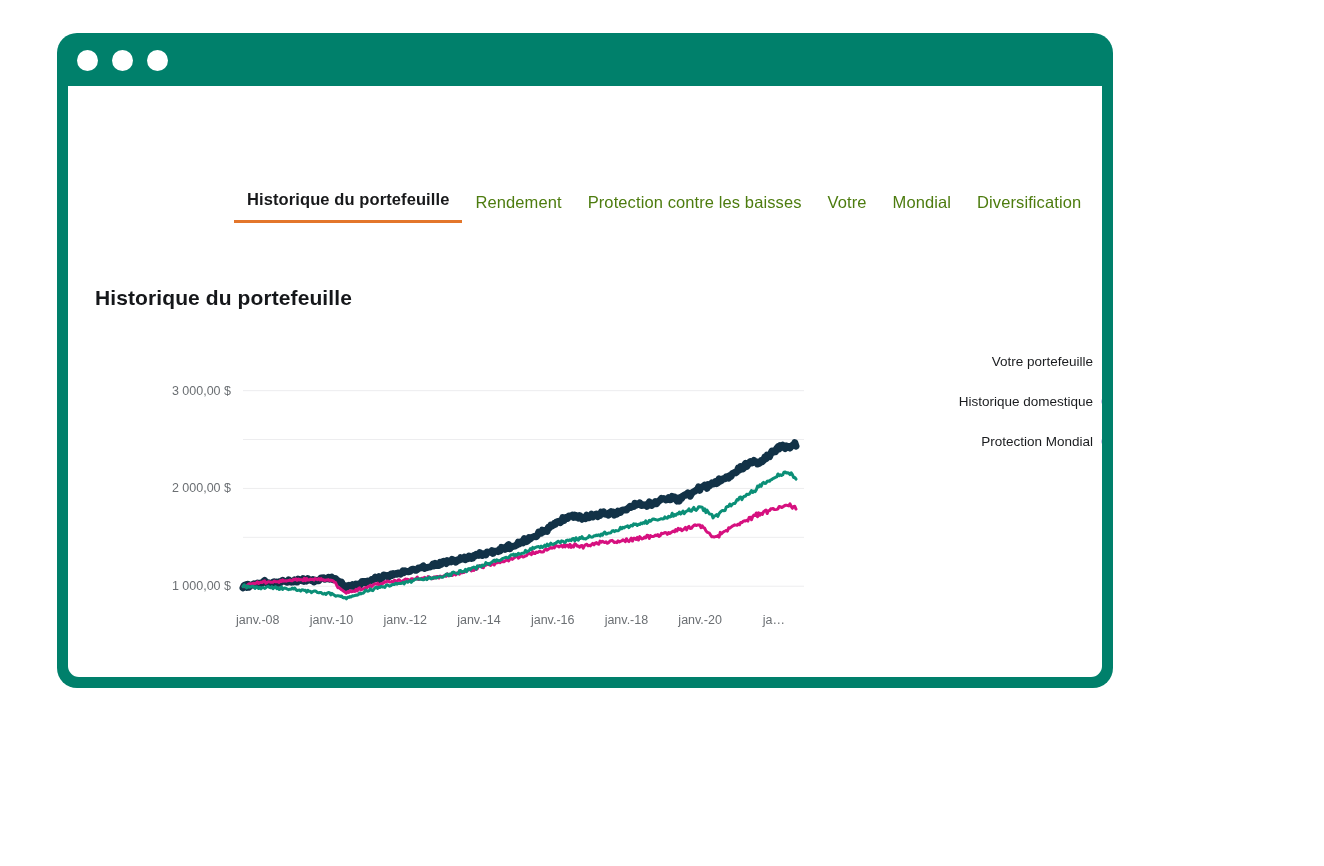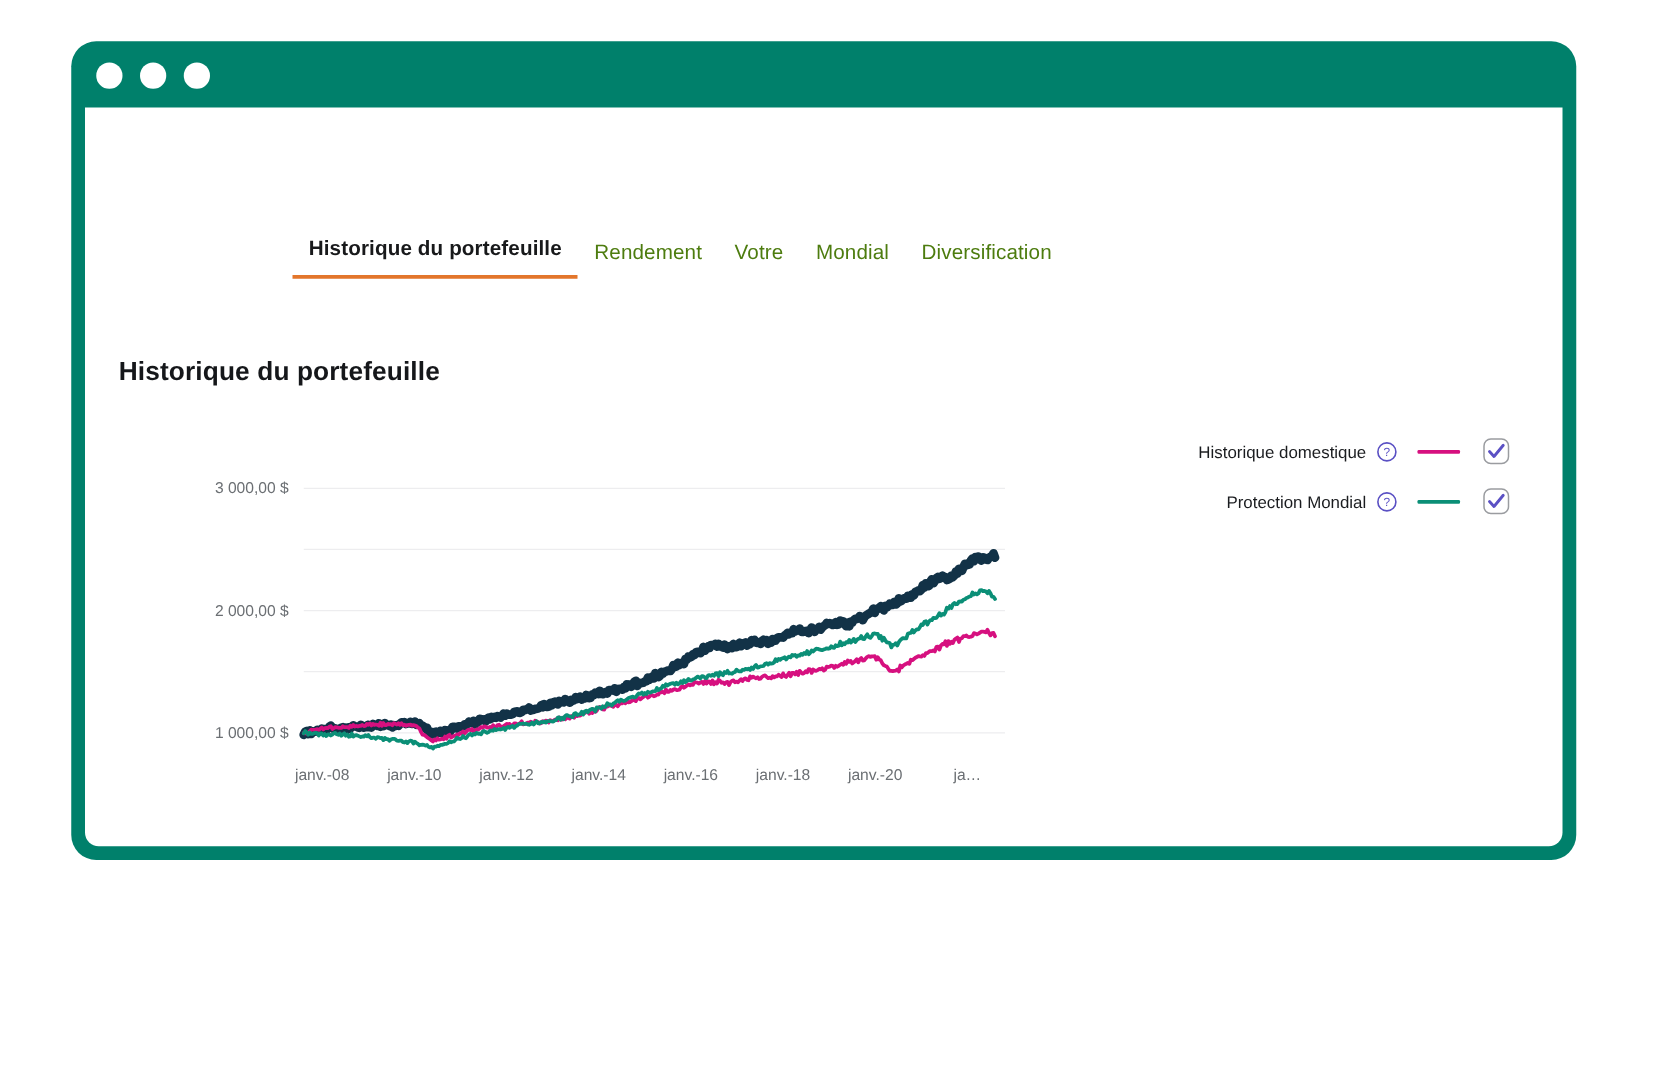--- a/index.html
+++ b/index.html
@@ -13,21 +13,21 @@
     font-family: "Liberation Sans", sans-serif;
     overflow: hidden;
     position: relative;
   }
 
   
   #browser-window {
     position: absolute;
     left: 57px;
     top: 33px;
-    width: 1204px;
+    width: 1056px;
     height: 655px;
     background: #00806b;
     border-radius: 20px;
     box-sizing: border-box;
   }
   #titlebar {
     height: 53px;
     position: relative;
   }
   #traffic-lights {
@@ -183,20 +183,21 @@
       <div class="traffic-dot"></div>
       <div class="traffic-dot"></div>
     </div>
   </div>
 
   <div id="window-body">
 
     <div id="tabbar">
       <div class="tab active">Historique du portefeuille</div>
       <div class="tab">Rendement</div>
+      <div class="tab">Protection contre les baisses</div>
       <div class="tab">Votre</div>
       <div class="tab">Mondial</div>
       <div class="tab">Diversification</div>
     </div>
 
     <div id="chart-title">Historique du portefeuille</div>
 
     <div id="plot-area">
       <svg id="plot-svg" width="760" height="300">
           <line x1="175" x2="736" y1="245.22222222222223" y2="245.22222222222223" class="gridline"></line>
@@ -216,20 +217,28 @@
           <text x="632.1466666666701" y="283" class="xlabel">janv.-20</text>
           <text x="705.8800000000034" y="283" class="xlabel">ja…</text>
           <path d="M175.00 246.82 L176.20 244.38 L177.40 243.86 L178.61 246.28 L179.81 243.33 L181.01 246.17 L182.21 244.15 L183.42 244.43 L184.62 243.85 L185.82 242.88 L187.02 244.44 L188.22 243.78 L189.43 242.00 L190.63 242.37 L191.83 242.29 L193.03 242.92 L194.23 242.02 L195.44 240.42 L196.64 239.49 L197.84 241.42 L199.04 242.15 L200.25 241.66 L201.45 242.30 L202.65 242.20 L203.85 242.38 L205.05 241.32 L206.26 240.82 L207.46 242.50 L208.66 241.16 L209.86 242.79 L211.07 240.90 L212.27 241.86 L213.47 240.19 L214.67 239.35 L215.87 240.19 L217.08 240.35 L218.28 240.97 L219.48 241.19 L220.68 238.85 L221.88 240.45 L223.09 241.09 L224.29 240.00 L225.49 240.79 L226.69 238.87 L227.90 240.74 L229.10 241.02 L230.30 238.17 L231.50 239.23 L232.70 239.21 L233.91 239.70 L235.11 237.62 L236.31 240.40 L237.51 238.57 L238.72 239.96 L239.92 237.53 L241.12 238.96 L242.32 239.02 L243.52 239.67 L244.73 238.66 L245.93 240.94 L247.13 239.14 L248.33 239.79 L249.53 239.16 L250.74 239.69 L251.94 238.29 L253.14 236.91 L254.34 237.16 L255.55 236.75 L256.75 238.22 L257.95 237.74 L259.15 237.51 L260.35 236.49 L261.56 238.09 L262.76 237.74 L263.96 236.31 L265.16 238.76 L266.37 238.29 L267.57 237.60 L268.77 239.28 L269.97 239.58 L271.17 240.57 L272.38 241.94 L273.58 241.22 L274.78 244.43 L275.98 244.19 L277.18 246.32 L278.39 246.57 L279.59 244.59 L280.79 244.37 L281.99 245.25 L283.20 245.33 L284.40 243.73 L285.60 245.47 L286.80 246.06 L288.00 243.04 L289.21 244.52 L290.41 243.33 L291.61 244.59 L292.81 243.35 L294.02 240.41 L295.22 240.42 L296.42 240.59 L297.62 241.89 L298.82 240.18 L300.03 240.08 L301.23 240.34 L302.43 240.15 L303.63 238.61 L304.83 238.96 L306.04 238.10 L307.24 236.29 L308.44 237.53 L309.64 237.29 L310.85 235.73 L312.05 238.58 L313.25 235.92 L314.45 236.76 L315.65 234.10 L316.86 234.21 L318.06 235.01 L319.26 234.51 L320.46 236.14 L321.67 234.17 L322.87 233.20 L324.07 234.50 L325.27 232.64 L326.47 233.36 L327.68 232.54 L328.88 233.21 L330.08 231.96 L331.28 232.29 L332.48 233.05 L333.69 231.77 L334.89 229.87 L336.09 231.51 L337.29 229.92 L338.50 230.42 L339.70 230.68 L340.90 230.64 L342.10 230.31 L343.30 228.70 L344.51 228.21 L345.71 228.15 L346.91 229.17 L348.11 229.27 L349.32 228.53 L350.52 226.90 L351.72 227.12 L352.92 226.66 L354.12 226.01 L355.33 224.99 L356.53 227.40 L357.73 226.36 L358.93 226.81 L360.13 226.13 L361.34 226.03 L362.54 225.78 L363.74 225.14 L364.94 223.18 L366.15 224.81 L367.35 222.36 L368.55 224.26 L369.75 224.55 L370.95 224.41 L372.16 221.34 L373.36 223.24 L374.56 220.85 L375.76 220.40 L376.97 221.65 L378.17 222.50 L379.37 219.72 L380.57 220.96 L381.77 220.05 L382.98 220.87 L384.18 218.31 L385.38 219.50 L386.58 219.73 L387.78 221.16 L388.99 219.06 L390.19 219.52 L391.39 219.06 L392.59 216.74 L393.80 218.10 L395.00 217.32 L396.20 216.23 L397.40 218.65 L398.60 216.86 L399.81 217.67 L401.01 215.01 L402.21 215.48 L403.41 217.50 L404.62 217.15 L405.82 214.65 L407.02 215.04 L408.22 213.22 L409.42 213.75 L410.63 214.26 L411.83 211.70 L413.03 212.70 L414.23 214.33 L415.43 213.04 L416.64 212.55 L417.84 213.87 L419.04 211.09 L420.24 211.14 L421.45 211.12 L422.65 211.42 L423.85 209.69 L425.05 212.41 L426.25 210.25 L427.46 210.18 L428.66 210.14 L429.86 210.67 L431.06 208.69 L432.27 209.70 L433.47 206.46 L434.67 206.91 L435.87 206.67 L437.07 208.28 L438.28 207.49 L439.48 204.50 L440.68 203.66 L441.88 207.68 L443.08 205.16 L444.29 205.72 L445.49 205.31 L446.69 205.10 L447.89 204.23 L449.10 203.96 L450.30 201.11 L451.50 202.76 L452.70 200.97 L453.90 200.29 L455.11 201.72 L456.31 197.50 L457.51 200.37 L458.71 200.63 L459.92 199.62 L461.12 196.58 L462.32 197.94 L463.52 196.35 L464.72 196.14 L465.93 195.57 L467.13 195.43 L468.33 195.73 L469.53 194.08 L470.73 191.02 L471.94 191.81 L473.14 192.17 L474.34 189.20 L475.54 190.84 L476.75 190.01 L477.95 189.10 L479.15 190.24 L480.35 186.30 L481.55 186.60 L482.76 184.22 L483.96 185.03 L485.16 184.34 L486.36 182.33 L487.57 183.05 L488.77 180.92 L489.97 180.43 L491.17 180.37 L492.37 181.59 L493.58 179.93 L494.78 176.60 L495.98 179.54 L497.18 177.42 L498.38 176.31 L499.59 177.40 L500.79 175.05 L501.99 175.04 L503.19 175.15 L504.40 174.10 L505.60 176.24 L506.80 174.08 L508.00 176.15 L509.20 175.27 L510.41 177.06 L511.61 174.65 L512.81 176.92 L514.01 178.23 L515.22 176.14 L516.42 175.94 L517.62 177.46 L518.82 174.21 L520.02 176.59 L521.23 176.69 L522.43 175.87 L523.63 173.17 L524.83 175.96 L526.03 173.91 L527.24 173.55 L528.44 173.07 L529.64 175.51 L530.84 173.70 L532.05 174.31 L533.25 171.19 L534.45 172.10 L535.65 170.95 L536.85 173.13 L538.06 173.29 L539.26 172.75 L540.46 174.16 L541.66 171.63 L542.87 170.79 L544.07 172.51 L545.27 171.17 L546.47 174.05 L547.67 171.65 L548.88 173.14 L550.08 170.22 L551.28 171.28 L552.48 171.44 L553.68 169.40 L554.89 168.92 L556.09 168.94 L557.29 168.78 L558.49 169.05 L559.70 167.44 L560.90 166.54 L562.10 165.44 L563.30 166.33 L564.50 165.16 L565.71 165.51 L566.91 162.37 L568.11 164.08 L569.31 163.42 L570.52 163.22 L571.72 161.88 L572.92 164.28 L574.12 164.53 L575.32 163.88 L576.53 164.22 L577.73 163.61 L578.93 165.41 L580.13 163.02 L581.33 161.03 L582.54 162.04 L583.74 164.47 L584.94 162.46 L586.14 162.69 L587.35 160.58 L588.55 162.67 L589.75 160.97 L590.95 159.96 L592.15 159.17 L593.36 157.49 L594.56 158.15 L595.76 157.50 L596.96 158.19 L598.17 158.92 L599.37 158.67 L600.57 156.72 L601.77 158.81 L602.97 158.58 L604.18 155.44 L605.38 156.17 L606.58 156.04 L607.78 157.57 L608.98 159.98 L610.19 157.13 L611.39 160.01 L612.59 156.36 L613.79 157.09 L615.00 155.07 L616.20 154.11 L617.40 154.15 L618.60 153.42 L619.80 151.83 L621.01 153.44 L622.21 155.12 L623.41 152.89 L624.61 151.44 L625.82 150.63 L627.02 150.02 L628.22 149.15 L629.42 148.88 L630.62 145.94 L631.83 149.27 L633.03 146.25 L634.23 146.11 L635.43 145.11 L636.63 144.11 L637.84 145.18 L639.04 147.28 L640.24 143.68 L641.44 144.99 L642.65 143.64 L643.85 141.93 L645.05 143.02 L646.25 142.88 L647.45 140.63 L648.66 142.57 L649.86 141.63 L651.06 137.79 L652.26 140.11 L653.47 139.44 L654.67 137.94 L655.87 137.43 L657.07 137.78 L658.27 135.70 L659.48 135.91 L660.68 137.07 L661.88 134.52 L663.08 135.33 L664.28 132.55 L665.49 132.14 L666.69 131.39 L667.89 131.86 L669.09 130.69 L670.30 127.06 L671.50 129.03 L672.70 125.65 L673.90 126.82 L675.10 127.83 L676.31 124.15 L677.51 122.43 L678.71 125.56 L679.91 123.78 L681.12 121.52 L682.32 120.69 L683.52 122.03 L684.72 121.47 L685.92 119.55 L687.13 121.03 L688.33 120.78 L689.53 123.01 L690.73 122.52 L691.93 121.91 L693.14 119.59 L694.34 120.63 L695.54 119.40 L696.74 116.17 L697.95 117.79 L699.15 114.20 L700.35 114.97 L701.55 115.68 L702.75 112.63 L703.96 110.15 L705.16 111.21 L706.36 109.65 L707.56 110.60 L708.77 107.33 L709.97 105.81 L711.17 107.88 L712.37 104.68 L713.57 106.01 L714.78 104.30 L715.98 106.47 L717.18 107.46 L718.38 104.84 L719.58 106.40 L720.79 105.68 L721.99 106.97 L723.19 105.23 L724.39 104.37 L725.60 104.33 L726.80 101.67 L728.00 105.16" fill="none" stroke="#123247" stroke-width="7" stroke-linejoin="round" stroke-linecap="round"></path>
           <path d="M175.00 245.37 L176.20 245.75 L177.40 245.87 L178.61 245.65 L179.81 243.82 L181.01 242.74 L182.21 242.80 L183.42 242.96 L184.62 242.58 L185.82 242.34 L187.02 242.90 L188.22 242.04 L189.43 240.94 L190.63 242.51 L191.83 241.43 L193.03 241.27 L194.23 241.55 L195.44 240.43 L196.64 239.92 L197.84 242.18 L199.04 241.56 L200.25 240.74 L201.45 240.85 L202.65 241.24 L203.85 241.29 L205.05 241.35 L206.26 240.00 L207.46 240.79 L208.66 240.70 L209.86 240.67 L211.07 241.37 L212.27 239.50 L213.47 240.50 L214.67 238.95 L215.87 240.22 L217.08 239.76 L218.28 240.19 L219.48 239.71 L220.68 239.62 L221.88 238.98 L223.09 239.82 L224.29 239.74 L225.49 238.19 L226.69 238.81 L227.90 237.78 L229.10 239.38 L230.30 238.10 L231.50 238.88 L232.70 238.60 L233.91 238.84 L235.11 239.63 L236.31 237.24 L237.51 239.69 L238.72 237.46 L239.92 239.04 L241.12 239.10 L242.32 238.12 L243.52 238.46 L244.73 238.29 L245.93 239.16 L247.13 237.46 L248.33 238.08 L249.53 238.68 L250.74 237.64 L251.94 238.88 L253.14 237.58 L254.34 239.10 L255.55 238.74 L256.75 239.60 L257.95 239.01 L259.15 238.99 L260.35 238.63 L261.56 239.55 L262.76 239.09 L263.96 239.47 L265.16 239.90 L266.37 241.10 L267.57 241.70 L268.77 244.53 L269.97 246.66 L271.17 246.83 L272.38 247.68 L273.58 248.80 L274.78 249.61 L275.98 250.40 L277.18 251.33 L278.39 252.18 L279.59 250.60 L280.79 251.38 L281.99 249.58 L283.20 250.75 L284.40 250.59 L285.60 249.91 L286.80 250.45 L288.00 248.25 L289.21 249.99 L290.41 247.53 L291.61 246.86 L292.81 249.03 L294.02 248.36 L295.22 247.72 L296.42 247.47 L297.62 246.54 L298.82 246.98 L300.03 245.57 L301.23 245.61 L302.43 244.20 L303.63 245.66 L304.83 244.52 L306.04 243.22 L307.24 242.80 L308.44 243.12 L309.64 242.21 L310.85 244.41 L312.05 243.36 L313.25 242.57 L314.45 242.67 L315.65 241.84 L316.86 240.62 L318.06 241.27 L319.26 240.11 L320.46 240.34 L321.67 241.01 L322.87 241.09 L324.07 240.43 L325.27 241.12 L326.47 239.16 L327.68 240.24 L328.88 241.01 L330.08 239.00 L331.28 238.80 L332.48 240.02 L333.69 241.39 L334.89 239.84 L336.09 239.08 L337.29 238.05 L338.50 238.41 L339.70 238.16 L340.90 239.95 L342.10 239.11 L343.30 237.77 L344.51 237.71 L345.71 238.57 L346.91 238.22 L348.11 237.60 L349.32 236.02 L350.52 238.57 L351.72 238.24 L352.92 237.74 L354.12 237.13 L355.33 237.25 L356.53 236.31 L357.73 237.35 L358.93 238.24 L360.13 235.57 L361.34 236.30 L362.54 236.58 L363.74 237.85 L364.94 237.60 L366.15 235.96 L367.35 236.89 L368.55 235.57 L369.75 235.61 L370.95 237.00 L372.16 235.06 L373.36 235.67 L374.56 235.77 L375.76 234.81 L376.97 234.37 L378.17 235.28 L379.37 232.90 L380.57 234.70 L381.77 234.68 L382.98 232.99 L384.18 234.48 L385.38 233.52 L386.58 232.62 L387.78 233.90 L388.99 231.98 L390.19 231.54 L391.39 233.18 L392.59 230.79 L393.80 231.87 L395.00 231.28 L396.20 231.41 L397.40 230.45 L398.60 229.70 L399.81 229.41 L401.01 228.38 L402.21 227.91 L403.41 229.96 L404.62 227.52 L405.82 229.49 L407.02 226.52 L408.22 228.52 L409.42 227.61 L410.63 225.18 L411.83 224.60 L413.03 225.29 L414.23 226.54 L415.43 226.65 L416.64 223.68 L417.84 224.26 L419.04 223.54 L420.24 223.10 L421.45 223.87 L422.65 224.47 L423.85 222.54 L425.05 223.00 L426.25 223.99 L427.46 222.33 L428.66 221.45 L429.86 221.65 L431.06 220.21 L432.27 221.70 L433.47 218.81 L434.67 220.86 L435.87 220.74 L437.07 219.94 L438.28 219.14 L439.48 219.09 L440.68 219.91 L441.88 217.88 L443.08 217.38 L444.29 218.47 L445.49 217.42 L446.69 216.51 L447.89 215.58 L449.10 214.91 L450.30 217.16 L451.50 216.35 L452.70 215.20 L453.90 215.10 L455.11 216.06 L456.31 215.62 L457.51 214.69 L458.71 214.66 L459.92 212.37 L461.12 212.86 L462.32 212.43 L463.52 213.57 L464.72 210.53 L465.93 212.48 L467.13 212.48 L468.33 211.00 L469.53 211.59 L470.73 210.70 L471.94 210.24 L473.14 211.06 L474.34 211.04 L475.54 210.73 L476.75 208.81 L477.95 207.83 L479.15 209.16 L480.35 208.29 L481.55 207.40 L482.76 206.60 L483.96 207.24 L485.16 206.53 L486.36 206.91 L487.57 204.41 L488.77 204.96 L489.97 205.12 L491.17 205.90 L492.37 204.98 L493.58 204.47 L494.78 206.14 L495.98 203.85 L497.18 205.86 L498.38 204.14 L499.59 204.33 L500.79 206.12 L501.99 203.33 L503.19 206.41 L504.40 204.71 L505.60 205.85 L506.80 202.79 L508.00 203.60 L509.20 205.22 L510.41 204.96 L511.61 206.23 L512.81 204.78 L514.01 204.51 L515.22 207.09 L516.42 204.74 L517.62 203.60 L518.82 203.29 L520.02 204.83 L521.23 204.37 L522.43 204.86 L523.63 203.44 L524.83 202.40 L526.03 203.79 L527.24 202.18 L528.44 201.64 L529.64 202.86 L530.84 203.19 L532.05 200.07 L533.25 201.22 L534.45 200.26 L535.65 201.08 L536.85 201.60 L538.06 200.81 L539.26 202.21 L540.46 201.91 L541.66 200.38 L542.87 199.63 L544.07 199.35 L545.27 200.43 L546.47 201.52 L547.67 201.18 L548.88 201.66 L550.08 199.89 L551.28 200.92 L552.48 200.13 L553.68 200.03 L554.89 198.72 L556.09 199.62 L557.29 200.65 L558.49 197.68 L559.70 199.76 L560.90 200.56 L562.10 198.93 L563.30 197.17 L564.50 200.07 L565.71 197.34 L566.91 197.21 L568.11 198.48 L569.31 196.44 L570.52 199.02 L571.72 195.65 L572.92 197.02 L574.12 197.96 L575.32 197.41 L576.53 196.02 L577.73 196.89 L578.93 194.26 L580.13 194.50 L581.33 197.34 L582.54 194.60 L583.74 195.48 L584.94 195.61 L586.14 195.11 L587.35 194.07 L588.55 194.46 L589.75 193.59 L590.95 195.44 L592.15 194.72 L593.36 192.33 L594.56 192.63 L595.76 192.28 L596.96 191.52 L598.17 191.62 L599.37 193.30 L600.57 191.61 L601.77 192.39 L602.97 191.64 L604.18 190.77 L605.38 189.97 L606.58 190.91 L607.78 188.50 L608.98 190.01 L610.19 187.39 L611.39 188.45 L612.59 187.77 L613.79 189.76 L615.00 188.86 L616.20 187.82 L617.40 186.42 L618.60 188.84 L619.80 186.46 L621.01 185.43 L622.21 187.45 L623.41 187.29 L624.61 185.67 L625.82 184.45 L627.02 183.85 L628.22 184.51 L629.42 184.12 L630.62 184.06 L631.83 183.94 L633.03 186.74 L634.23 184.80 L635.43 186.68 L636.63 187.23 L637.84 189.66 L639.04 191.19 L640.24 191.73 L641.44 192.22 L642.65 194.07 L643.85 195.77 L645.05 195.67 L646.25 195.93 L647.45 195.61 L648.66 195.58 L649.86 194.51 L651.06 196.15 L652.26 191.39 L653.47 192.84 L654.67 191.49 L655.87 190.59 L657.07 190.02 L658.27 189.41 L659.48 190.10 L660.68 186.74 L661.88 187.17 L663.08 186.16 L664.28 185.22 L665.49 184.64 L666.69 183.85 L667.89 184.10 L669.09 184.29 L670.30 183.15 L671.50 183.76 L672.70 181.49 L673.90 181.52 L675.10 180.43 L676.31 179.84 L677.51 179.89 L678.71 179.27 L679.91 180.13 L681.12 176.57 L682.32 176.35 L683.52 178.70 L684.72 175.43 L685.92 174.12 L687.13 174.51 L688.33 171.98 L689.53 175.73 L690.73 171.87 L691.93 174.13 L693.14 172.42 L694.34 173.42 L695.54 170.79 L696.74 169.87 L697.95 169.06 L699.15 172.57 L700.35 169.81 L701.55 169.58 L702.75 167.82 L703.96 167.98 L705.16 167.42 L706.36 168.52 L707.56 168.62 L708.77 168.34 L709.97 167.82 L711.17 165.57 L712.37 165.80 L713.57 166.57 L714.78 165.91 L715.98 165.10 L717.18 164.36 L718.38 164.35 L719.58 164.55 L720.79 164.86 L721.99 162.86 L723.19 165.47 L724.39 167.30 L725.60 165.44 L726.80 165.32 L728.00 168.06" fill="none" stroke="#d6107f" stroke-width="3" stroke-linejoin="round" stroke-linecap="round"></path>
           <path d="M175.00 245.65 L176.20 243.78 L177.40 245.08 L178.61 246.81 L179.81 244.97 L181.01 246.17 L182.21 246.03 L183.42 245.51 L184.62 245.15 L185.82 245.55 L187.02 247.45 L188.22 245.68 L189.43 245.91 L190.63 247.46 L191.83 246.29 L193.03 247.86 L194.23 246.51 L195.44 246.51 L196.64 247.41 L197.84 246.68 L199.04 245.62 L200.25 245.36 L201.45 246.43 L202.65 246.81 L203.85 245.71 L205.05 247.62 L206.26 246.51 L207.46 245.59 L208.66 247.59 L209.86 246.57 L211.07 248.42 L212.27 248.15 L213.47 245.85 L214.67 248.33 L215.87 247.24 L217.08 247.09 L218.28 247.53 L219.48 248.08 L220.68 248.64 L221.88 248.17 L223.09 248.28 L224.29 247.09 L225.49 248.03 L226.69 247.00 L227.90 248.68 L229.10 249.57 L230.30 249.13 L231.50 249.10 L232.70 250.08 L233.91 248.75 L235.11 248.88 L236.31 249.50 L237.51 249.30 L238.72 251.11 L239.92 249.34 L241.12 250.36 L242.32 250.32 L243.52 251.60 L244.73 250.61 L245.93 250.10 L247.13 250.04 L248.33 250.46 L249.53 251.61 L250.74 251.78 L251.94 251.46 L253.14 251.55 L254.34 252.74 L255.55 253.02 L256.75 252.23 L257.95 253.48 L259.15 252.07 L260.35 251.53 L261.56 251.78 L262.76 253.87 L263.96 252.43 L265.16 253.39 L266.37 254.16 L267.57 255.26 L268.77 254.86 L269.97 254.79 L271.17 254.92 L272.38 255.50 L273.58 254.99 L274.78 256.48 L275.98 256.92 L277.18 256.49 L278.39 257.83 L279.59 256.26 L280.79 256.38 L281.99 255.60 L283.20 255.97 L284.40 254.86 L285.60 254.88 L286.80 254.54 L288.00 253.99 L289.21 254.15 L290.41 253.54 L291.61 251.98 L292.81 252.89 L294.02 252.25 L295.22 252.17 L296.42 250.87 L297.62 249.12 L298.82 249.87 L300.03 250.22 L301.23 249.65 L302.43 247.87 L303.63 249.25 L304.83 249.61 L306.04 247.88 L307.24 246.55 L308.44 246.10 L309.64 247.38 L310.85 246.18 L312.05 246.48 L313.25 245.26 L314.45 246.03 L315.65 245.79 L316.86 246.44 L318.06 244.36 L319.26 243.69 L320.46 244.63 L321.67 245.23 L322.87 244.70 L324.07 243.56 L325.27 243.47 L326.47 243.60 L327.68 242.24 L328.88 243.16 L330.08 242.51 L331.28 242.37 L332.48 242.61 L333.69 242.22 L334.89 241.35 L336.09 242.95 L337.29 241.10 L338.50 240.48 L339.70 241.29 L340.90 240.35 L342.10 239.66 L343.30 241.30 L344.51 239.98 L345.71 239.41 L346.91 238.28 L348.11 238.17 L349.32 238.12 L350.52 237.73 L351.72 238.20 L352.92 237.94 L354.12 238.56 L355.33 238.83 L356.53 238.29 L357.73 236.99 L358.93 238.57 L360.13 237.22 L361.34 236.00 L362.54 237.70 L363.74 237.64 L364.94 236.54 L366.15 236.98 L367.35 236.09 L368.55 237.07 L369.75 236.27 L370.95 235.82 L372.16 235.79 L373.36 236.19 L374.56 236.35 L375.76 235.26 L376.97 235.09 L378.17 233.11 L379.37 232.92 L380.57 234.75 L381.77 233.15 L382.98 234.39 L384.18 231.65 L385.38 231.03 L386.58 231.61 L387.78 232.06 L388.99 232.45 L390.19 232.74 L391.39 229.80 L392.59 229.53 L393.80 231.08 L395.00 230.58 L396.20 230.34 L397.40 228.45 L398.60 230.63 L399.81 228.10 L401.01 227.50 L402.21 228.79 L403.41 227.31 L404.62 226.55 L405.82 226.06 L407.02 226.52 L408.22 228.14 L409.42 224.86 L410.63 225.18 L411.83 224.87 L413.03 225.95 L414.23 224.01 L415.43 224.73 L416.64 224.25 L417.84 221.52 L419.04 222.76 L420.24 222.49 L421.45 223.51 L422.65 221.79 L423.85 221.27 L425.05 220.07 L426.25 219.18 L427.46 220.38 L428.66 218.69 L429.86 219.37 L431.06 219.86 L432.27 219.43 L433.47 218.50 L434.67 217.46 L435.87 217.15 L437.07 216.60 L438.28 216.31 L439.48 217.00 L440.68 216.59 L441.88 214.95 L443.08 213.76 L444.29 214.11 L445.49 213.05 L446.69 214.77 L447.89 213.42 L449.10 214.26 L450.30 212.39 L451.50 213.13 L452.70 212.96 L453.90 212.19 L455.11 212.15 L456.31 211.98 L457.51 209.38 L458.71 211.11 L459.92 210.11 L461.12 209.66 L462.32 207.67 L463.52 208.40 L464.72 206.44 L465.93 207.47 L467.13 206.57 L468.33 206.02 L469.53 205.74 L470.73 205.50 L471.94 206.71 L473.14 205.12 L474.34 206.47 L475.54 205.71 L476.75 204.08 L477.95 205.43 L479.15 203.11 L480.35 204.81 L481.55 203.78 L482.76 202.12 L483.96 203.33 L485.16 203.47 L486.36 202.62 L487.57 202.08 L488.77 201.40 L489.97 200.23 L491.17 200.78 L492.37 201.72 L493.58 199.87 L494.78 200.13 L495.98 201.10 L497.18 201.56 L498.38 199.50 L499.59 199.05 L500.79 199.65 L501.99 198.72 L503.19 199.61 L504.40 197.71 L505.60 197.42 L506.80 199.99 L508.00 196.75 L509.20 198.38 L510.41 199.19 L511.61 196.66 L512.81 197.35 L514.01 195.67 L515.22 197.82 L516.42 197.62 L517.62 198.00 L518.82 197.08 L520.02 196.61 L521.23 194.70 L522.43 195.76 L523.63 196.14 L524.83 196.08 L526.03 194.80 L527.24 194.86 L528.44 194.10 L529.64 194.46 L530.84 193.89 L532.05 194.99 L533.25 192.99 L534.45 194.17 L535.65 192.08 L536.85 190.97 L538.06 193.13 L539.26 192.73 L540.46 192.01 L541.66 192.00 L542.87 191.74 L544.07 189.98 L545.27 189.59 L546.47 190.65 L547.67 189.50 L548.88 189.87 L550.08 189.71 L551.28 188.92 L552.48 186.37 L553.68 187.78 L554.89 186.19 L556.09 186.87 L557.29 185.80 L558.49 185.57 L559.70 184.76 L560.90 186.60 L562.10 185.22 L563.30 184.28 L564.50 184.91 L565.71 182.89 L566.91 183.49 L568.11 183.02 L569.31 184.48 L570.52 183.25 L571.72 183.55 L572.92 182.12 L574.12 182.82 L575.32 181.44 L576.53 182.24 L577.73 179.86 L578.93 182.40 L580.13 181.29 L581.33 179.31 L582.54 180.21 L583.74 178.98 L584.94 177.98 L586.14 178.01 L587.35 178.55 L588.55 178.85 L589.75 179.13 L590.95 178.66 L592.15 178.19 L593.36 177.63 L594.56 178.02 L595.76 177.70 L596.96 175.95 L598.17 177.12 L599.37 177.24 L600.57 175.23 L601.77 175.97 L602.97 175.62 L604.18 172.28 L605.38 175.28 L606.58 173.55 L607.78 174.36 L608.98 172.68 L610.19 173.05 L611.39 170.96 L612.59 173.07 L613.79 171.91 L615.00 170.10 L616.20 172.59 L617.40 171.02 L618.60 170.04 L619.80 169.81 L621.01 167.83 L622.21 170.12 L623.41 170.31 L624.61 168.04 L625.82 166.46 L627.02 168.75 L628.22 169.34 L629.42 167.90 L630.62 165.83 L631.83 165.78 L633.03 166.09 L634.23 166.14 L635.43 169.59 L636.63 167.75 L637.84 171.64 L639.04 169.14 L640.24 171.24 L641.44 172.93 L642.65 173.14 L643.85 173.44 L645.05 176.93 L646.25 174.97 L647.45 174.77 L648.66 173.50 L649.86 175.37 L651.06 172.71 L652.26 171.13 L653.47 170.02 L654.67 169.41 L655.87 169.75 L657.07 169.63 L658.27 166.04 L659.48 165.45 L660.68 165.39 L661.88 162.97 L663.08 164.94 L664.28 163.36 L665.49 162.52 L666.69 162.56 L667.89 160.80 L669.09 158.49 L670.30 158.98 L671.50 156.42 L672.70 155.99 L673.90 158.61 L675.10 156.30 L676.31 155.15 L677.51 155.16 L678.71 153.24 L679.91 153.50 L681.12 153.29 L682.32 151.74 L683.52 149.54 L684.72 151.52 L685.92 150.15 L687.13 150.72 L688.33 148.75 L689.53 145.13 L690.73 145.91 L691.93 143.86 L693.14 145.39 L694.34 142.36 L695.54 141.39 L696.74 142.40 L697.95 142.22 L699.15 140.26 L700.35 140.05 L701.55 140.24 L702.75 138.85 L703.96 138.46 L705.16 137.37 L706.36 136.97 L707.56 136.22 L708.77 135.89 L709.97 132.94 L711.17 134.65 L712.37 133.74 L713.57 134.42 L714.78 133.74 L715.98 131.22 L717.18 131.02 L718.38 131.94 L719.58 131.75 L720.79 132.25 L721.99 133.61 L723.19 131.72 L724.39 133.61 L725.60 136.38 L726.80 136.44 L728.00 138.21" fill="none" stroke="#0b8f77" stroke-width="3" stroke-linejoin="round" stroke-linecap="round"></path>
         </svg>
     </div>
 
     <div id="legend">
         <div class="legend-row">
+          <div class="legend-label">Votre portefeuille</div>
+          <div class="help-spacer"></div>
+          <div class="legend-swatch">
+            <div class="swatch-bar" style="background: rgb(18, 50, 71); height: 7px;"></div>
+          </div>
+          <div class="check-spacer"></div>
+        </div>
+        <div class="legend-row">
           <div class="legend-label">Historique domestique</div>
           <div class="help-icon"><svg width="17" height="17" viewBox="0 0 17 17">
               <circle cx="8.5" cy="8.5" r="7.2" fill="none" stroke="#5b51c4" stroke-width="1.3"></circle>
               <text x="8.5" y="12.2" text-anchor="middle" font-size="9.5" font-family="Liberation Sans, sans-serif" fill="#5b51c4">?</text>
             </svg></div>
           <div class="legend-swatch">
             <div class="swatch-bar" style="background: rgb(214, 16, 127); height: 3px;"></div>
           </div>
           <div class="legend-check"><svg width="22" height="22" viewBox="0 0 22 22">
               <rect x="1.2" y="1.2" width="19.6" height="19.6" rx="5.5" ry="5.5" fill="#fff" stroke="#9a9ca0" stroke-width="1.2"></rect>

